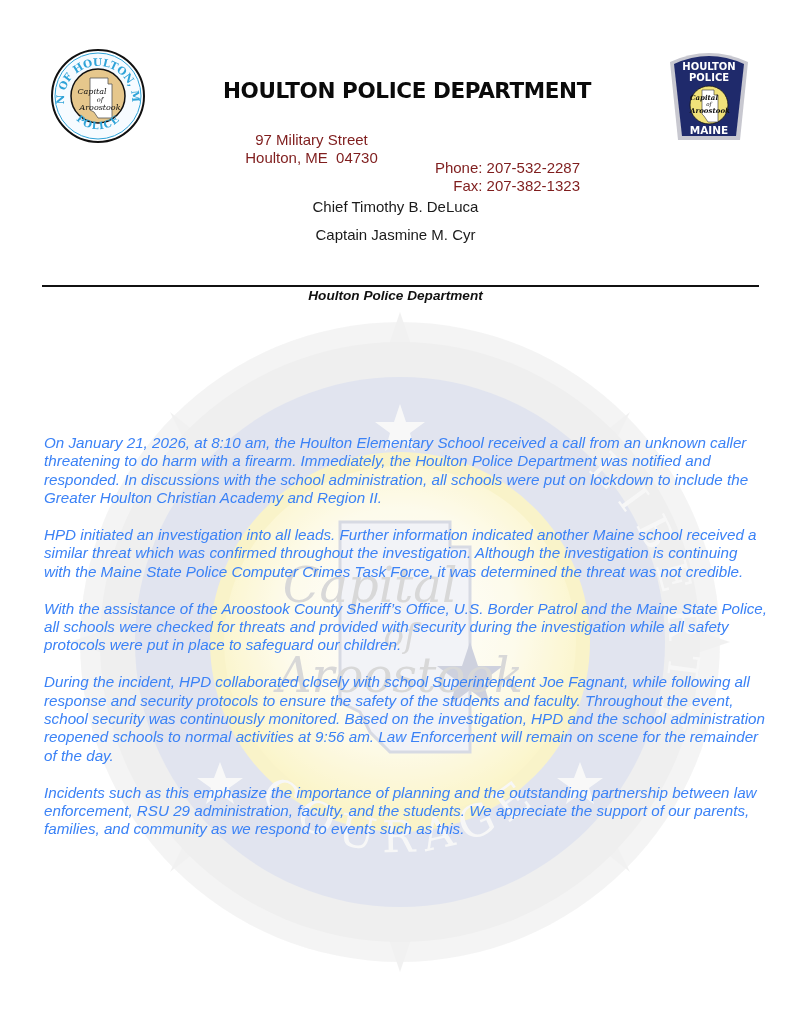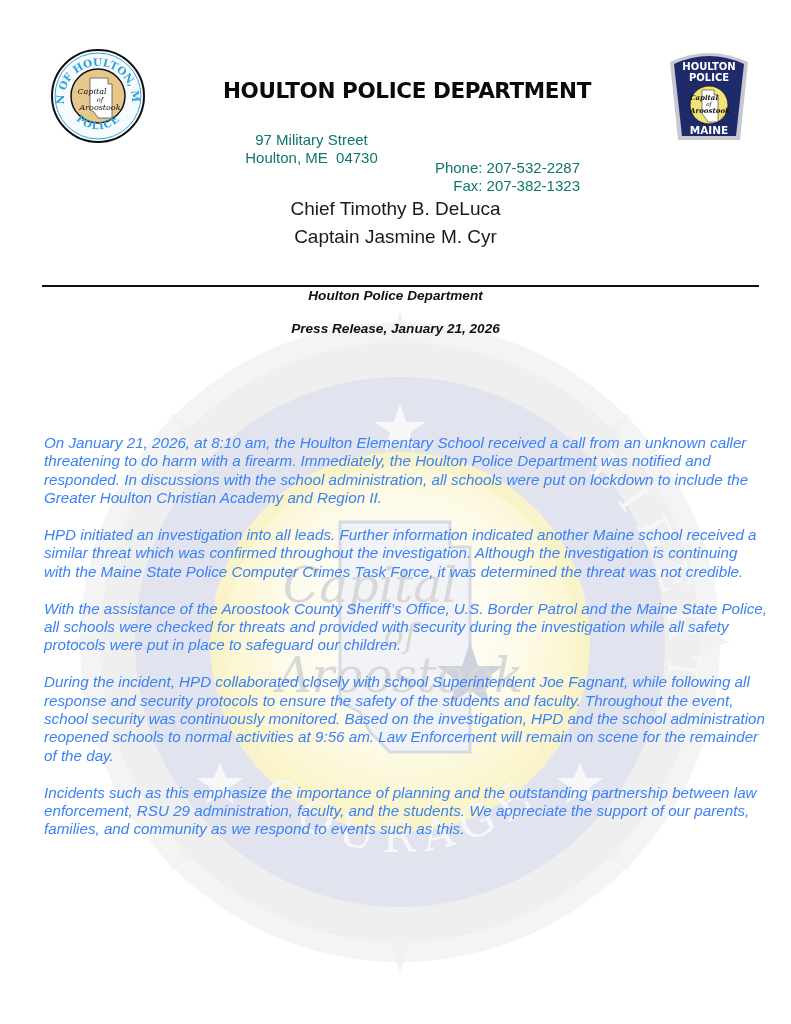--- a/index.html
+++ b/index.html
@@ -54,39 +54,39 @@
       font-weight: bold;
       font-size: 21.5px;
       letter-spacing: -0.4px;
       color: #0a0a0a;
     }
     .addr {
       position: absolute;
       top: 131px;
       font-size: 15px;
       line-height: 18px;
-      color: #0f766e;
+      color: #7f1d1d;
     }
     .addr.left {
       left: 243px;
       width: 137px;
       text-align: center;
     }
     .addr.right {
       left: 428px;
       width: 152px;
       text-align: right;
       margin-top: 28px;
     }
     .officer {
       position: absolute;
       left: 0;
       width: 791px;
       text-align: center;
-      font-size: 19px;
+      font-size: 15px;
       color: #1a1a1a;
     }
     .officer.chief { top: 198px; }
     .officer.captain { top: 226px; }
     .rule {
       position: absolute;
       left: 42px;
       top: 285px;
       width: 717px;
       height: 1.5px;
@@ -224,21 +224,20 @@
     <div>Phone: 207-532-2287</div>
     <div>Fax: 207-382-1323</div>
   </div>
 
   <div class="officer chief">Chief Timothy B. DeLuca</div>
   <div class="officer captain">Captain Jasmine M. Cyr</div>
 
   <div class="rule"></div>
 
   <div class="heading h1">Houlton Police Department</div>
-  <div class="heading h2">Press Release, January 21, 2026</div>
 
   <div class="body-text">
     <p>On January 21, 2026, at 8:10 am, the Houlton Elementary School received a call from an unknown caller threatening to do harm with a firearm. Immediately, the Houlton Police Department was notified and responded. In discussions with the school administration, all schools were put on lockdown to include the Greater Houlton Christian Academy and Region II.</p>
     <p>HPD initiated an investigation into all leads. Further information indicated another Maine school received a similar threat which was confirmed throughout the investigation. Although the investigation is continuing with the Maine State Police Computer Crimes Task Force, it was determined the threat was not credible.</p>
     <p>With the assistance of the Aroostook County Sheriff’s Office, U.S. Border Patrol and the Maine State Police, all schools were checked for threats and provided with security during the investigation while all safety protocols were put in place to safeguard our children.</p>
     <p>During the incident, HPD collaborated closely with school Superintendent Joe Fagnant, while following all response and security protocols to ensure the safety of the students and faculty. Throughout the event, school security was continuously monitored. Based on the investigation, HPD and the school administration reopened schools to normal activities at 9:56 am. Law Enforcement will remain on scene for the remainder of the day.</p>
     <p>Incidents such as this emphasize the importance of planning and the outstanding partnership between law enforcement, RSU 29 administration, faculty, and the students. We appreciate the support of our parents, families, and community as we respond to events such as this.</p>
   </div>
 
 </div>

